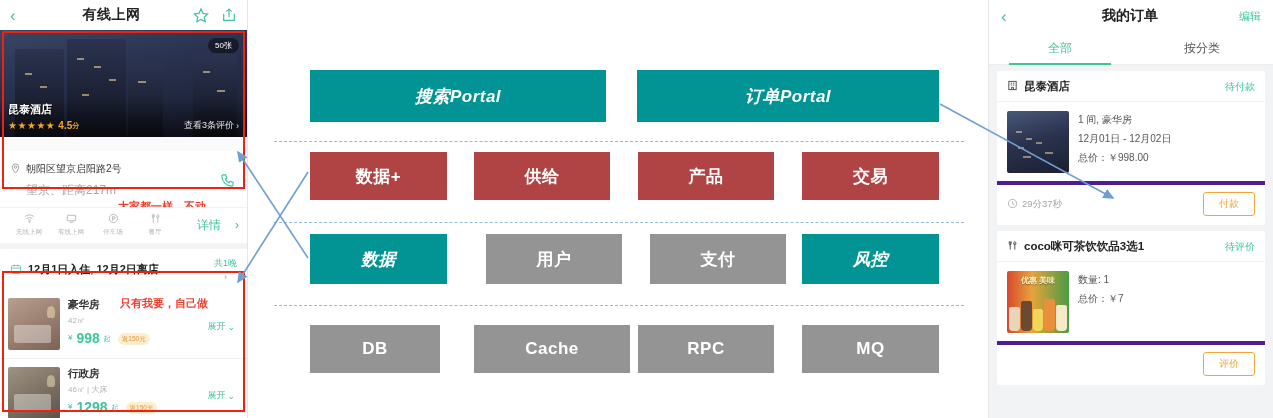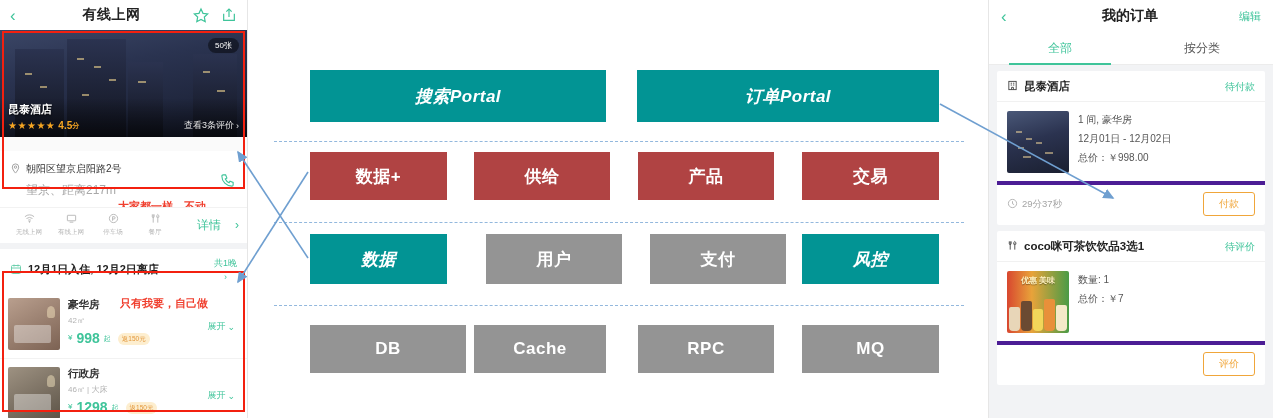--- a/index.html
+++ b/index.html
@@ -402,24 +402,24 @@
       <span>用户</span>
     </div>
     <div class="dbox grey" style="left:402px;top:234px;width:136px;height:50px">
       <span>支付</span>
     </div>
     <div class="dbox teal" style="left:554px;top:234px;width:137px;height:50px">
       <span>风控</span>
     </div>
     <div class="dash" style="left:26px;top:305px;width:690px"></div>
 
-    <div class="dbox grey" style="left:62px;top:325px;width:156px;height:48px">
+    <div class="dbox grey" style="left:62px;top:325px;width:130px;height:48px">
       <span>DB</span>
     </div>
-    <div class="dbox grey" style="left:226px;top:325px;width:132px;height:48px">
+    <div class="dbox grey" style="left:226px;top:325px;width:156px;height:48px">
       <span>Cache</span>
     </div>
     <div class="dbox grey" style="left:390px;top:325px;width:136px;height:48px">
       <span>RPC</span>
     </div>
     <div class="dbox grey" style="left:554px;top:325px;width:137px;height:48px">
       <span>MQ</span>
     </div>
   </div>
 

